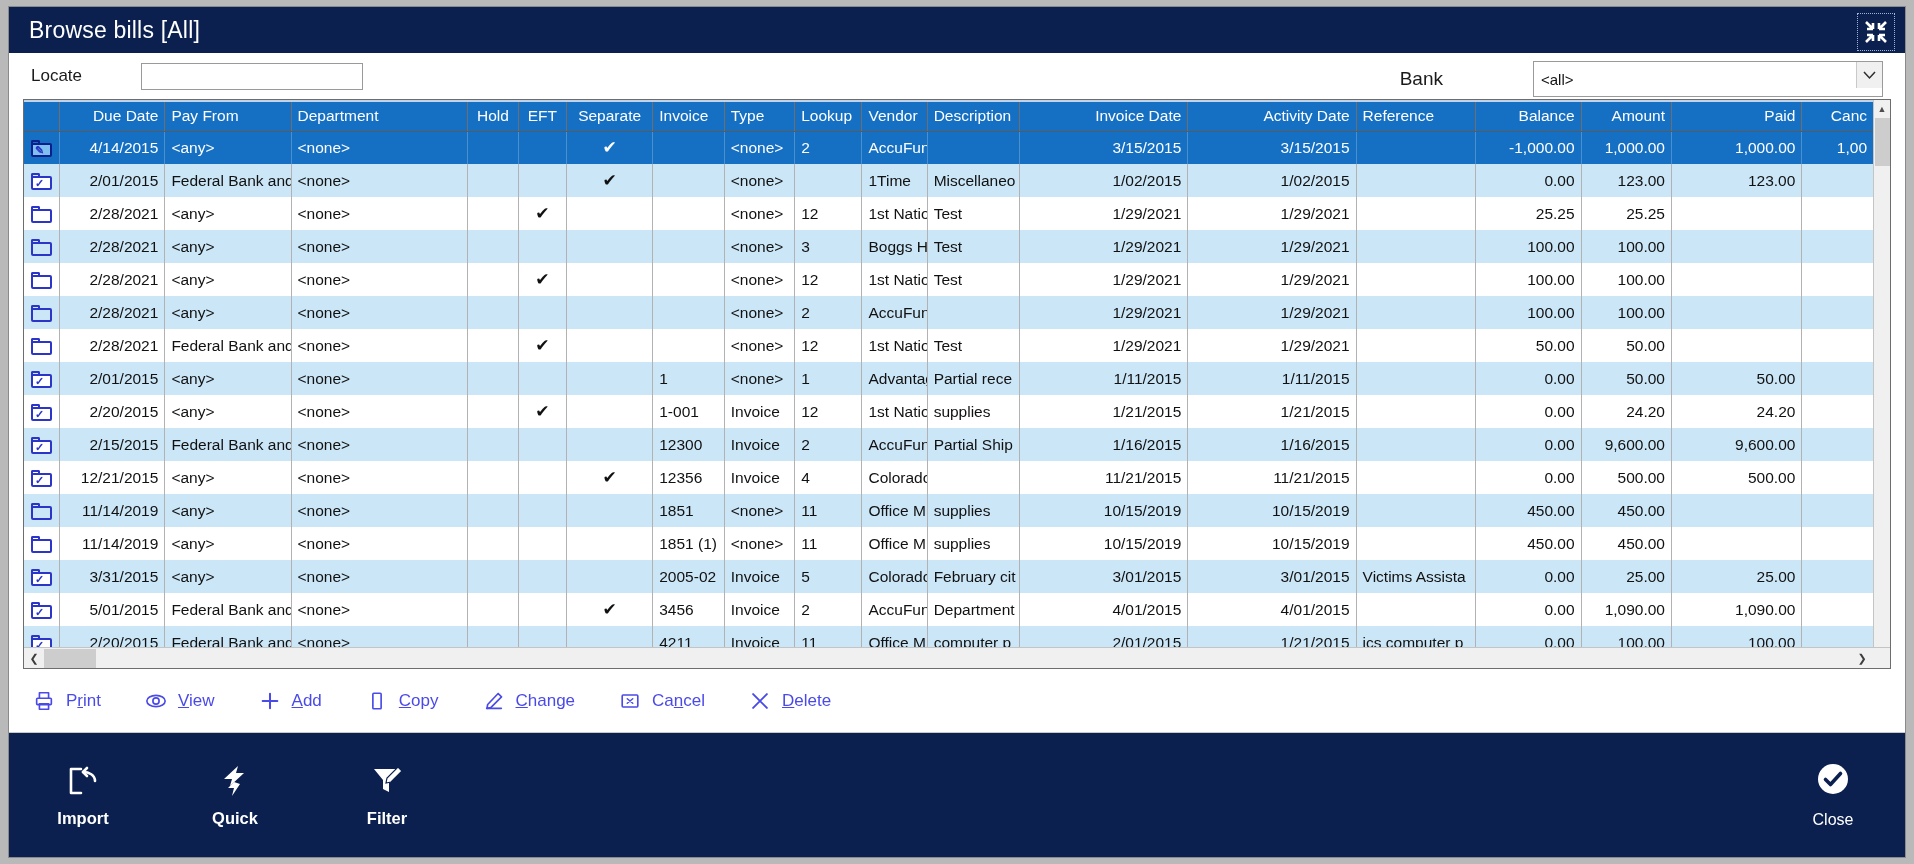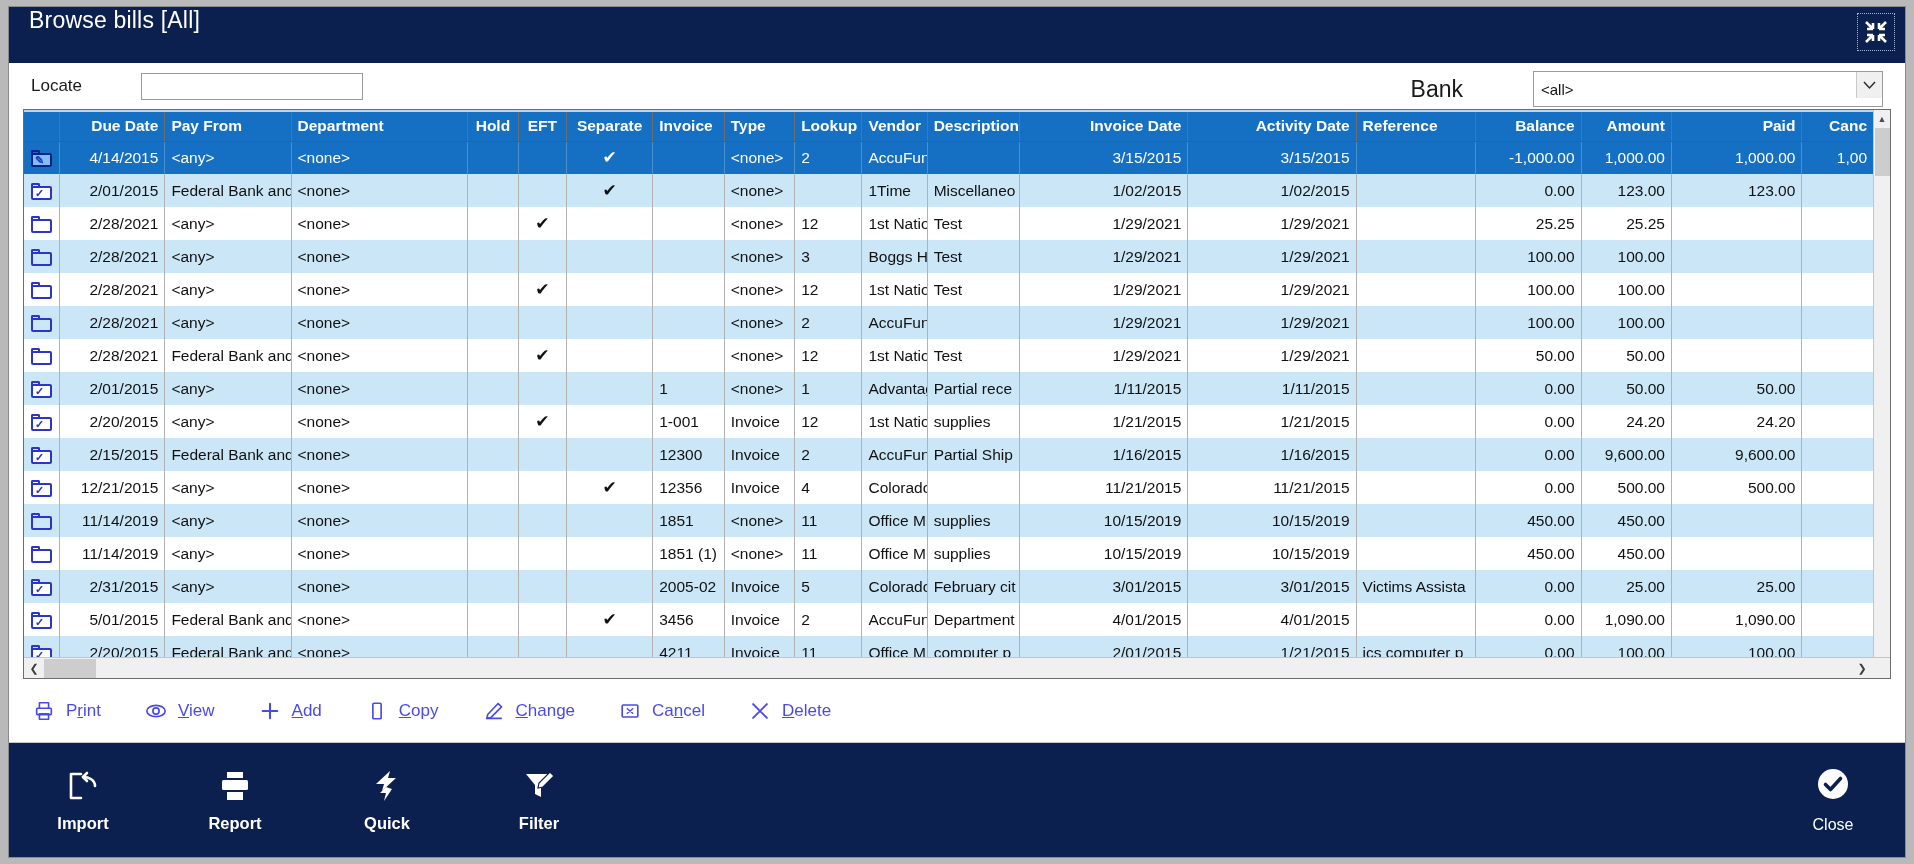--- a/index.html
+++ b/index.html
@@ -13,24 +13,24 @@
   #app {
     position: absolute;
     left: 8px; top: 6px;
     width: 1898px; height: 852px;
     background: #ffffff;
     border: 1px solid #8a8a8a;
     display: flex; flex-direction: column;
   }
   
   .titlebar {
-    height: 56px;
+    height: 46px;
     background: #0c2050;
     color: #ffffff;
-    display: flex; 
+    display: flex; align-items: center;
     padding: 0 26px 0 20px;
     flex: 0 0 auto;
     position: relative;
   }
   .titlebar .title { font-size: 23px; letter-spacing: .2px; }
   .win-btn {
     position: absolute; right: 10px; top: 6px;
     width: 38px; height: 38px;
     border: 1px dotted #9fb4d8;
     display: flex; align-items: center; justify-content: center;
@@ -51,21 +51,21 @@
     background: #fff;
     font-family: "Liberation Sans", sans-serif;
     font-size: 15px;
     padding: 0 4px;
     outline: none;
   }
   .bank-wrap {
     position: absolute; right: 22px; top: 8px;
     display: flex; align-items: center;
   }
-  .bank-label { font-size: 23px; color: #1a1a1a; margin-right: 70px; }
+  .bank-label { font-size: 19px; color: #1a1a1a; margin-right: 90px; }
   .bank-select {
     width: 350px; height: 36px;
     border: 1px solid #9a9a9a;
     background: #ffffff;
     display: flex; align-items: center;
     font-size: 15px; color: #111;
     padding-left: 7px;
     position: relative;
     cursor: pointer;
   }
@@ -91,21 +91,21 @@
   .grid-cols { flex: 1 1 auto; overflow: hidden; position: relative; }
   table.grid {
     border-collapse: collapse;
     table-layout: fixed;
     width: 1850px;
     font-size: 15px;
   }
   table.grid th {
     background: #1570c4;
     color: #ffffff;
-    font-weight: bold;
+    font-weight: normal;
     font-size: 15.5px;
     height: 30px;
     border-right: 1px solid #6e6e6e;
     border-bottom: 1px solid #5a5a5a;
     border-top: 2px solid #bfd3ea;
     padding: 0 6px;
     white-space: nowrap;
     overflow: hidden;
     text-align: left;
     cursor: pointer;
@@ -564,21 +564,21 @@
                 <td class="r">10/15/2019</td>
                 <td class="r">10/15/2019</td>
                 <td class=""></td>
                 <td class="r">450.00</td>
                 <td class="r">450.00</td>
                 <td class="r"></td>
                 <td class="r"></td>
               </tr>
               <tr class="alt">
                 <td class="ico-cell"><span class="folder check"><span class="tab"></span><span class="body"></span><span class="mark">✓</span></span></td>
-                <td class="r">2/31/2015</td>
+                <td class="r">3/31/2015</td>
                 <td class="">&lt;any&gt;</td>
                 <td class="">&lt;none&gt;</td>
                 <td class="c"></td>
                 <td class="c"></td>
                 <td class="c"></td>
                 <td class="">2005-02</td>
                 <td class="">Invoice</td>
                 <td class="">5</td>
                 <td class="">Colorado</td>
                 <td class="">February cit</td>
@@ -715,30 +715,20 @@
     <div id="toolbar-items" style="display:flex;gap:56px;">
         <div class="tbtn">
           <span class="ti">
             <svg width="34" height="34" viewBox="0 0 34 34" fill="none" stroke="#fff" stroke-width="2.6" stroke-linecap="round" stroke-linejoin="round">
               <path d="M15 5H5v24h10"></path>
               <path d="M29 17c0-6-6-9-12-9"></path>
               <path d="M21 4l-4 4 4 4" fill="none"></path>
             </svg>
           </span>
           <span class="tl">Import</span>
-        </div>
-        <div class="tbtn">
-          <span class="ti">
-            <svg width="34" height="34" viewBox="0 0 34 34" fill="#ffffff">
-              <rect x="9" y="3" width="16" height="6"></rect>
-              <rect x="4" y="11" width="26" height="10" rx="1.5"></rect>
-              <rect x="9" y="23" width="16" height="8"></rect>
-            </svg>
-          </span>
-          <span class="tl">Report</span>
         </div>
         <div class="tbtn">
           <span class="ti">
             <svg width="34" height="34" viewBox="0 0 34 34" fill="#ffffff">
               <path d="M20 2L6 15h8l-2 7 14-13h-8z"></path>
               <path d="M22 20l-8 12 2-8h-6l6-6z"></path>
             </svg>
           </span>
           <span class="tl">Quick</span>
         </div>

